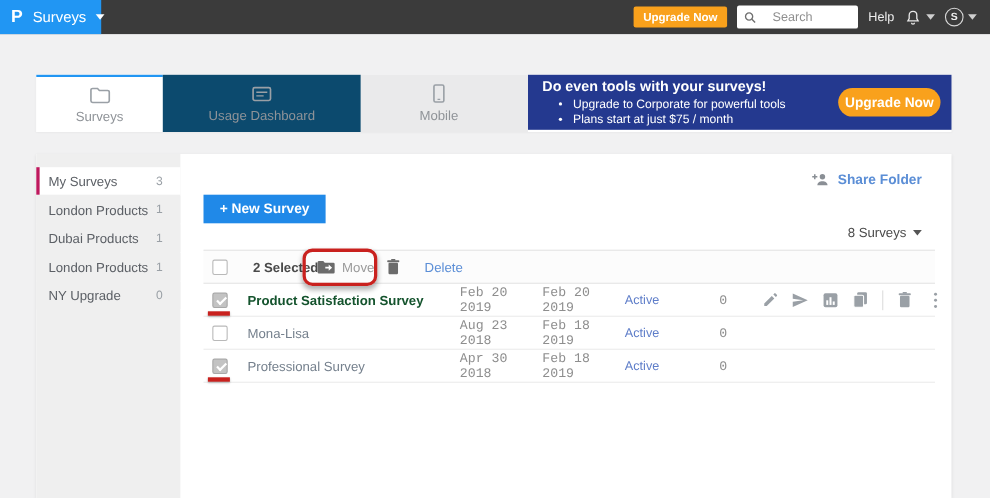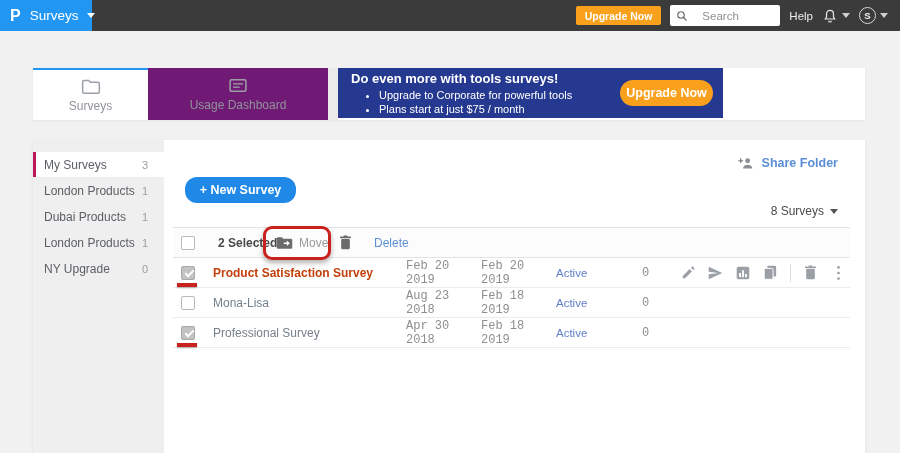--- a/index.html
+++ b/index.html
@@ -21,60 +21,60 @@
   .searchbox input::placeholder { color:#8f8f8f; }
   .help { color:#eee; font-size:11.5px; cursor:pointer; }
   .bell-wrap, .avatar-wrap { display:flex; align-items:center; gap:4px; cursor:pointer; }
   .avatar { width:17px; height:17px; border:1.5px solid #d8d8d8; border-radius:50%; color:#eee; font-size:9.5px; font-weight:bold; display:flex; align-items:center; justify-content:center; }
 
   
   .tabstrip { position:absolute; top:68px; left:33px; width:832px; height:52px; display:flex; background:#fff; box-shadow:0 1px 2px rgba(0,0,0,.06); }
   .tab { display:flex; flex-direction:column; align-items:center; justify-content:center; gap:4px; font-size:12px; color:#8f9398; cursor:pointer; }
   .tab .ticon { line-height:0; }
   .tab.active { width:115px; background:#fff; border-top:2px solid #2196f3; }
-  .tab.t2 { width:180px; background:#701a75; }
+  .tab.t2 { width:180px; background:#0c4a6e; }
   .tab.t3 { width:142px; background:#eaeaeb; }
   .tab-filler { width:10px; background:#eaeaeb; }
   .banner { width:385px; height:50px; background:#24398f; display:flex; align-items:center; padding-left:13px; }
   .banner-text { color:#fff; }
   .banner-title { font-size:13px; font-weight:bold; margin-bottom:2px; }
   .banner-text ul { list-style:disc; margin-left:28px; font-size:11px; line-height:14px; }
   .banner-cta { margin-left:auto; margin-right:10px; background:#f9a11c; color:#fff; border:none; border-radius:14px; width:93px; height:26px; font-size:12.5px; font-weight:bold; font-family:"Liberation Sans",sans-serif; cursor:pointer; }
 
   
   .card { position:absolute; top:140px; left:33px; width:832px; height:313px; background:#fff; box-shadow:0 1px 3px rgba(0,0,0,.08); }
   .sidebar { position:absolute; top:0; left:0; width:131px; height:313px; background:#efefef; padding-top:12px; }
   .side-item { height:25px; margin-bottom:1px; display:flex; align-items:center; padding-left:11px; font-size:12px; color:#5c6066; background:#efefef; cursor:pointer; }
   .side-item .cnt { margin-left:auto; margin-right:16px; font-size:11px; color:#9aa0a6; }
   .side-item.active { background:#fff; border-left:3px solid #be185d; padding-left:8px; }
 
   .share-folder { position:absolute; top:16px; right:27px; display:flex; align-items:center; gap:7px; cursor:pointer;font-weight:bold; }
   .share-folder span { font-size:12.5px; color:#5b8ed6; }
-  .new-survey { position:absolute; top:37px; left:152px; width:111px; height:26px; background:#2089e8; color:#fff; border:none; border-radius:12px; font-size:12.5px; font-weight:bold; font-family:"Liberation Sans",sans-serif; cursor:pointer; }
+  .new-survey { position:absolute; top:37px; left:152px; width:111px; height:26px; background:#2089e8; color:#fff; border:none; border-radius:0; font-size:12.5px; font-weight:bold; font-family:"Liberation Sans",sans-serif; cursor:pointer; }
   .surveys-dd { position:absolute; top:64px; right:27px; display:flex; align-items:center; gap:6px; font-size:12px; color:#4a4a4a; cursor:pointer; }
 
   
-  .table { position:absolute; top:87px; left:140px; right:15px; }
+  .table { position:absolute; top:87px; left:152px; right:15px; }
   .thead { position:relative; height:31px; background:#fcfcfc; border-top:1px solid #e4e4e4; border-bottom:1px solid #e4e4e4; }
   .cb { width:14px; height:14px; border:1px solid #b9b9b9; border-radius:2px; background:#fff; cursor:pointer; position:relative; }
   .cb.checked { background:#c3c3c3; border-color:#a8a8a8; }
   .cb.checked::after { content:""; position:absolute; left:3px; top:3px; width:7px; height:3px; border-left:2px solid #fff; border-bottom:2px solid #fff; transform:rotate(-45deg); }
   .thead .cb { position:absolute; left:8px; top:8px; }
   .sel-label { position:absolute; left:45px; top:0; line-height:31px; font-size:12px; font-weight:bold; color:#4a4a4a; }
   .move-group { position:absolute; left:103px; top:0; height:100%; display:flex; align-items:center; gap:6px; cursor:pointer; }
   .move-group span { font-size:12px; color:#9b9b9b; }
   .delete-group { position:absolute; left:166px; top:0; height:100%; display:flex; align-items:center; gap:22px; cursor:pointer; }
   .delete-group span { font-size:12px; color:#5b8ed6; }
   .red-box { position:absolute; left:90px; top:-2px; width:68px; height:34px; border:3px solid #c9211e; border-radius:9px; box-shadow:0 3px 5px rgba(0,0,0,.3); pointer-events:none; z-index:5; }
 
   .trow { display:grid; grid-template-columns:40px 193px 75px 75px 72px 35px 1fr; align-items:center; height:30px; border-bottom:1px solid #ececec; }
   .cb-cell { padding-left:8px; position:relative; height:100%; display:flex; align-items:center; }
   .red-mark { position:absolute; left:4px; bottom:0; width:20px; height:4px; background:#c9211e; box-shadow:0 1px 2px rgba(0,0,0,.3); }
   .stitle { font-size:12px; color:#75808d; cursor:pointer; }
-  .stitle.bold { color:#c2410c; font-weight:bold; }
+  .stitle.bold { color:#14532d; font-weight:bold; }
   .cdate, .ccount { font-size:12px; color:#8e8e8e;font-family:Liberation Mono, monospace; }
   .ccount { text-align:center; }
   .cstatus { font-size:11.5px; color:#5f7ec9; cursor:pointer; }
   .actions { display:flex; align-items:center; gap:13px; padding-left:18px; }
   .actions .aicon { line-height:0; cursor:pointer; }
   .vdiv { width:1px; height:18px; background:#ddd; }
   .more { margin-left:6px; }
 </style>
 </head>
 <body>
@@ -127,24 +127,33 @@
     <div class="tab t2">
       <span class="ticon">
         <svg width="20" height="17" viewBox="0 0 24 20">
             <rect x="2.5" y="3" width="19" height="14" rx="1.8" fill="none" stroke="#9aa0a6" stroke-width="1.8"></rect>
             <line x1="6" y1="8" x2="18" y2="8" stroke="#9aa0a6" stroke-width="1.6"></line>
             <line x1="6" y1="12" x2="14" y2="12" stroke="#9aa0a6" stroke-width="1.6"></line>
           </svg>
       </span>
       <span>Usage Dashboard</span>
     </div>
+    <div class="tab t3">
+      <span class="ticon">
+        <svg width="12" height="18" viewBox="0 0 14 22">
+            <rect x="1.5" y="1.5" width="11" height="19" rx="1.8" fill="none" stroke="#9aa0a6" stroke-width="1.8"></rect>
+            <line x1="5.5" y1="17.5" x2="8.5" y2="17.5" stroke="#9aa0a6" stroke-width="1.6"></line>
+          </svg>
+      </span>
+      <span>Mobile</span>
+    </div>
     <div class="tab-filler"></div>
     <div class="banner">
       <div class="banner-text">
-        <div class="banner-title">Do even more with tools surveys!</div>
+        <div class="banner-title">Do even tools with your surveys!</div>
         <ul>
           <li>Upgrade to Corporate for powerful tools</li>
           <li>Plans start at just $75 / month</li>
         </ul>
       </div>
       <button class="banner-cta">Upgrade Now</button>
     </div>
   </div>
 
   <div class="card">

